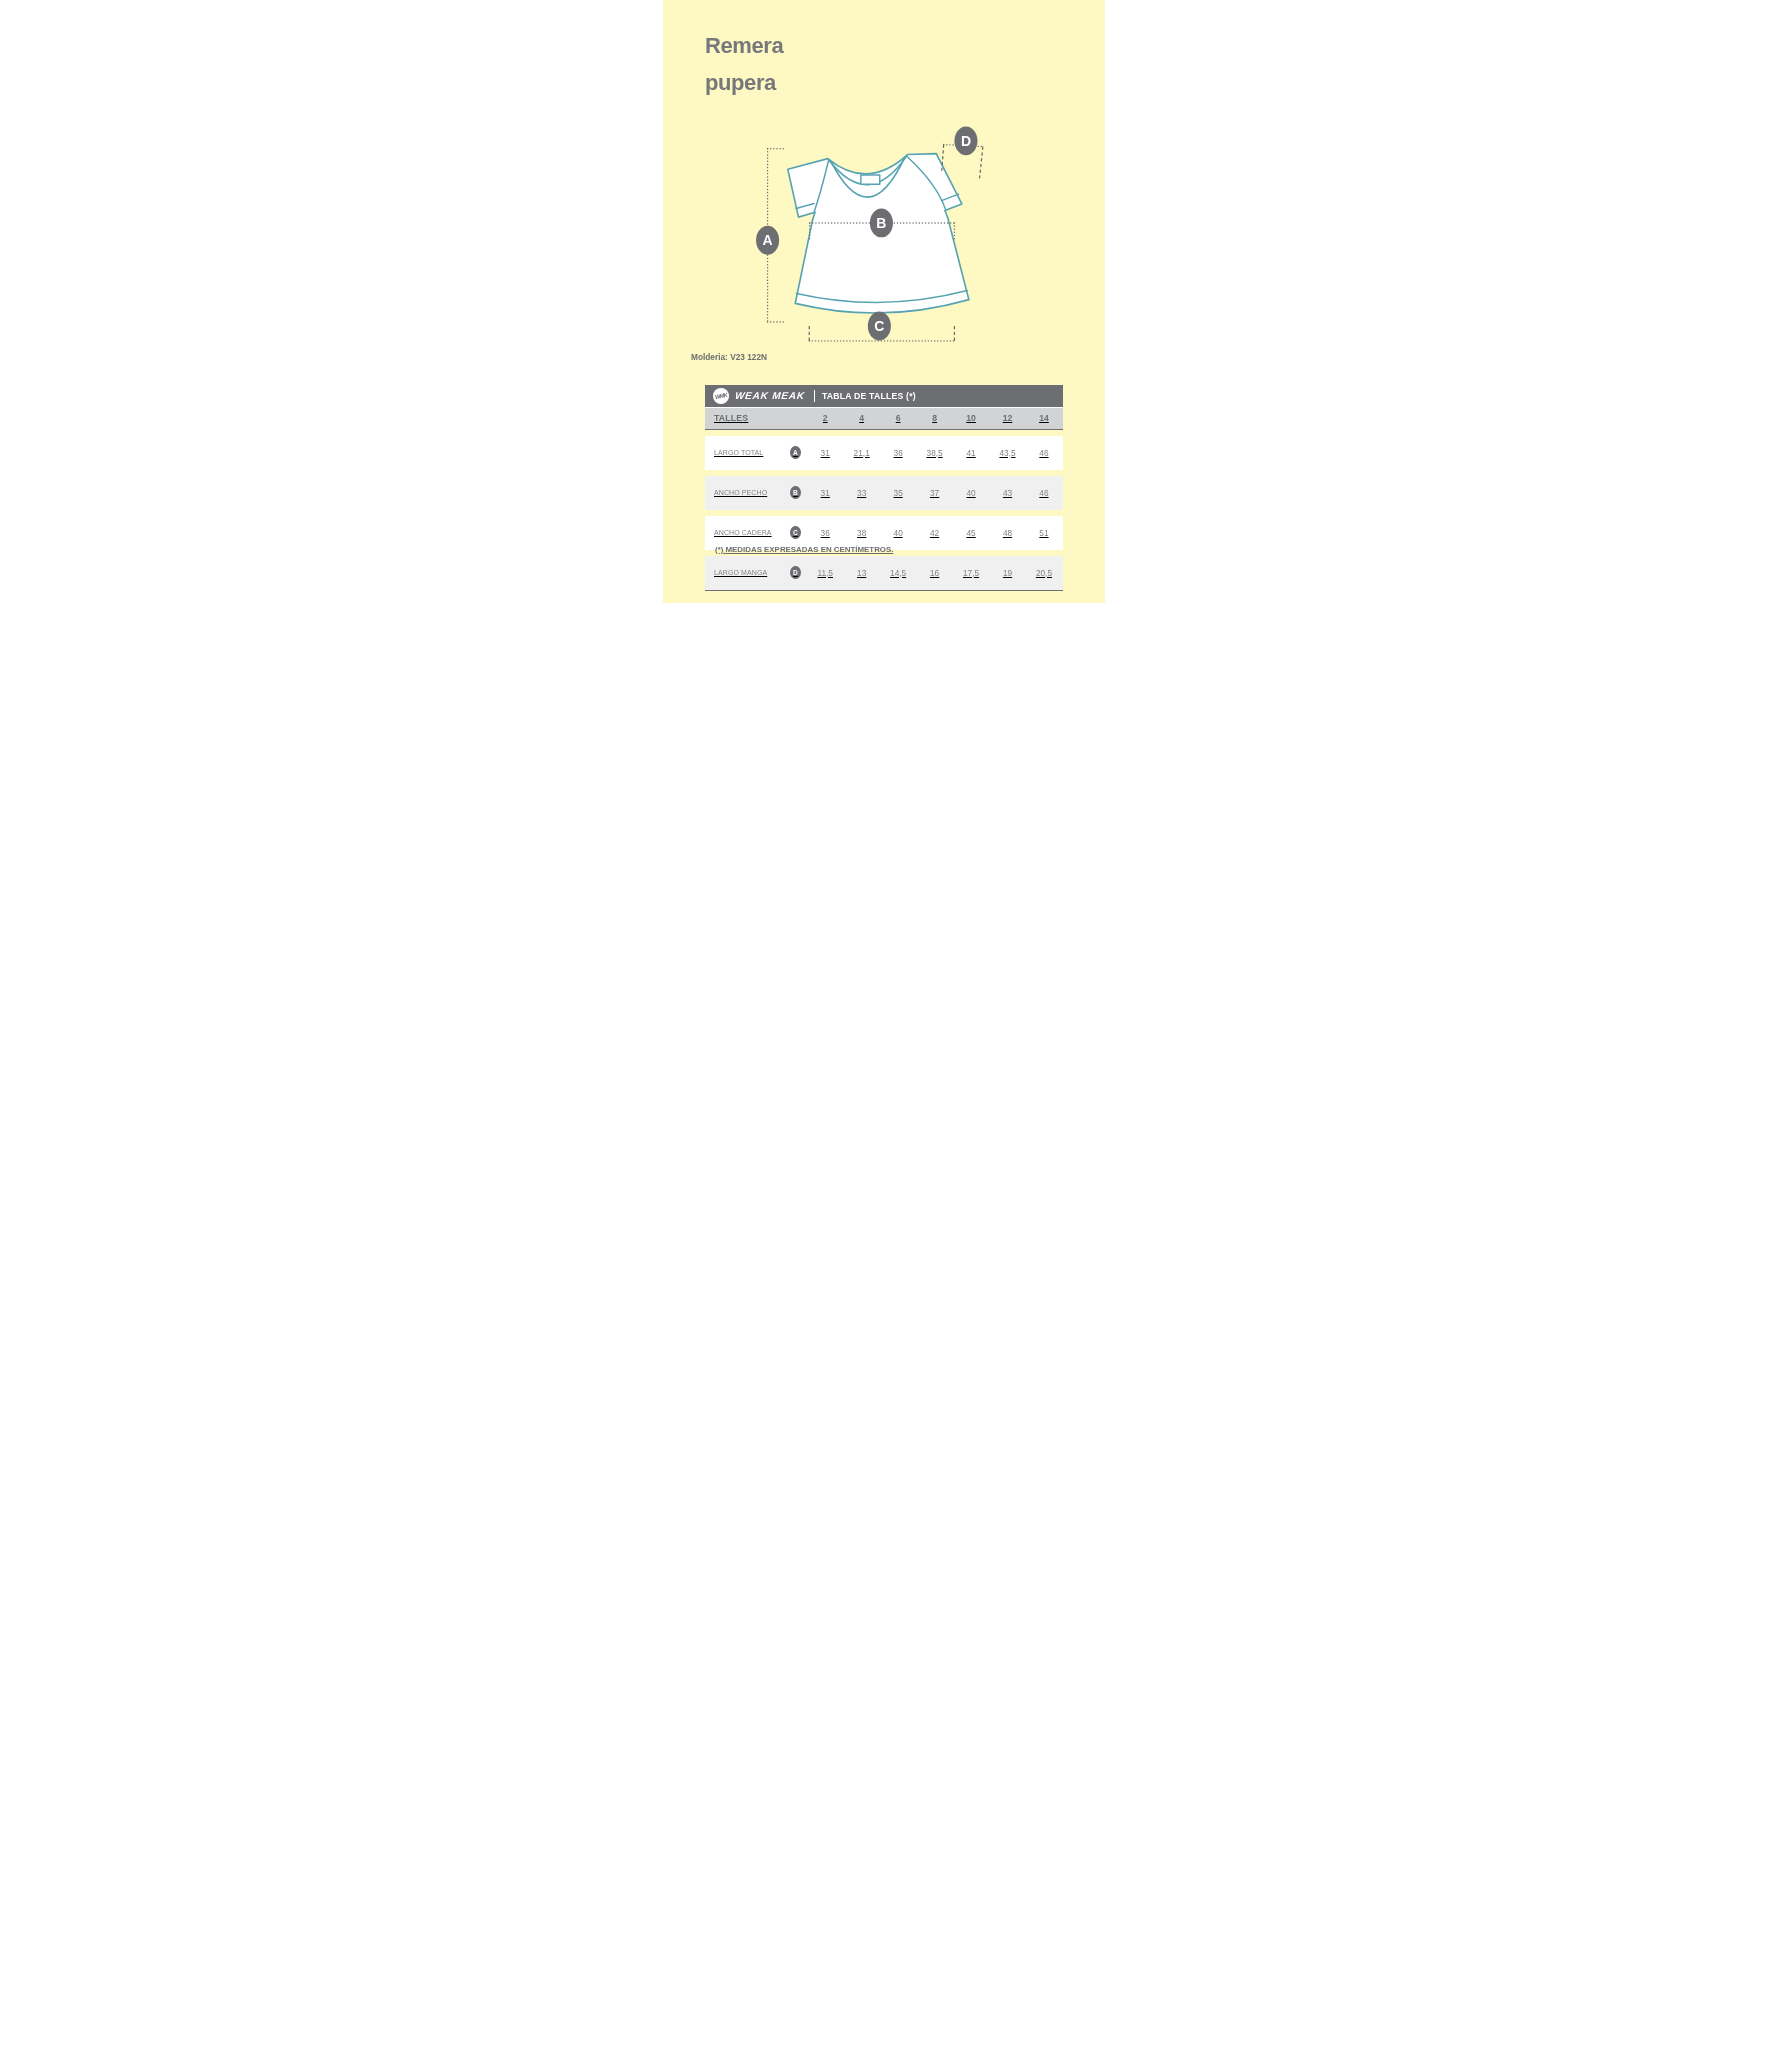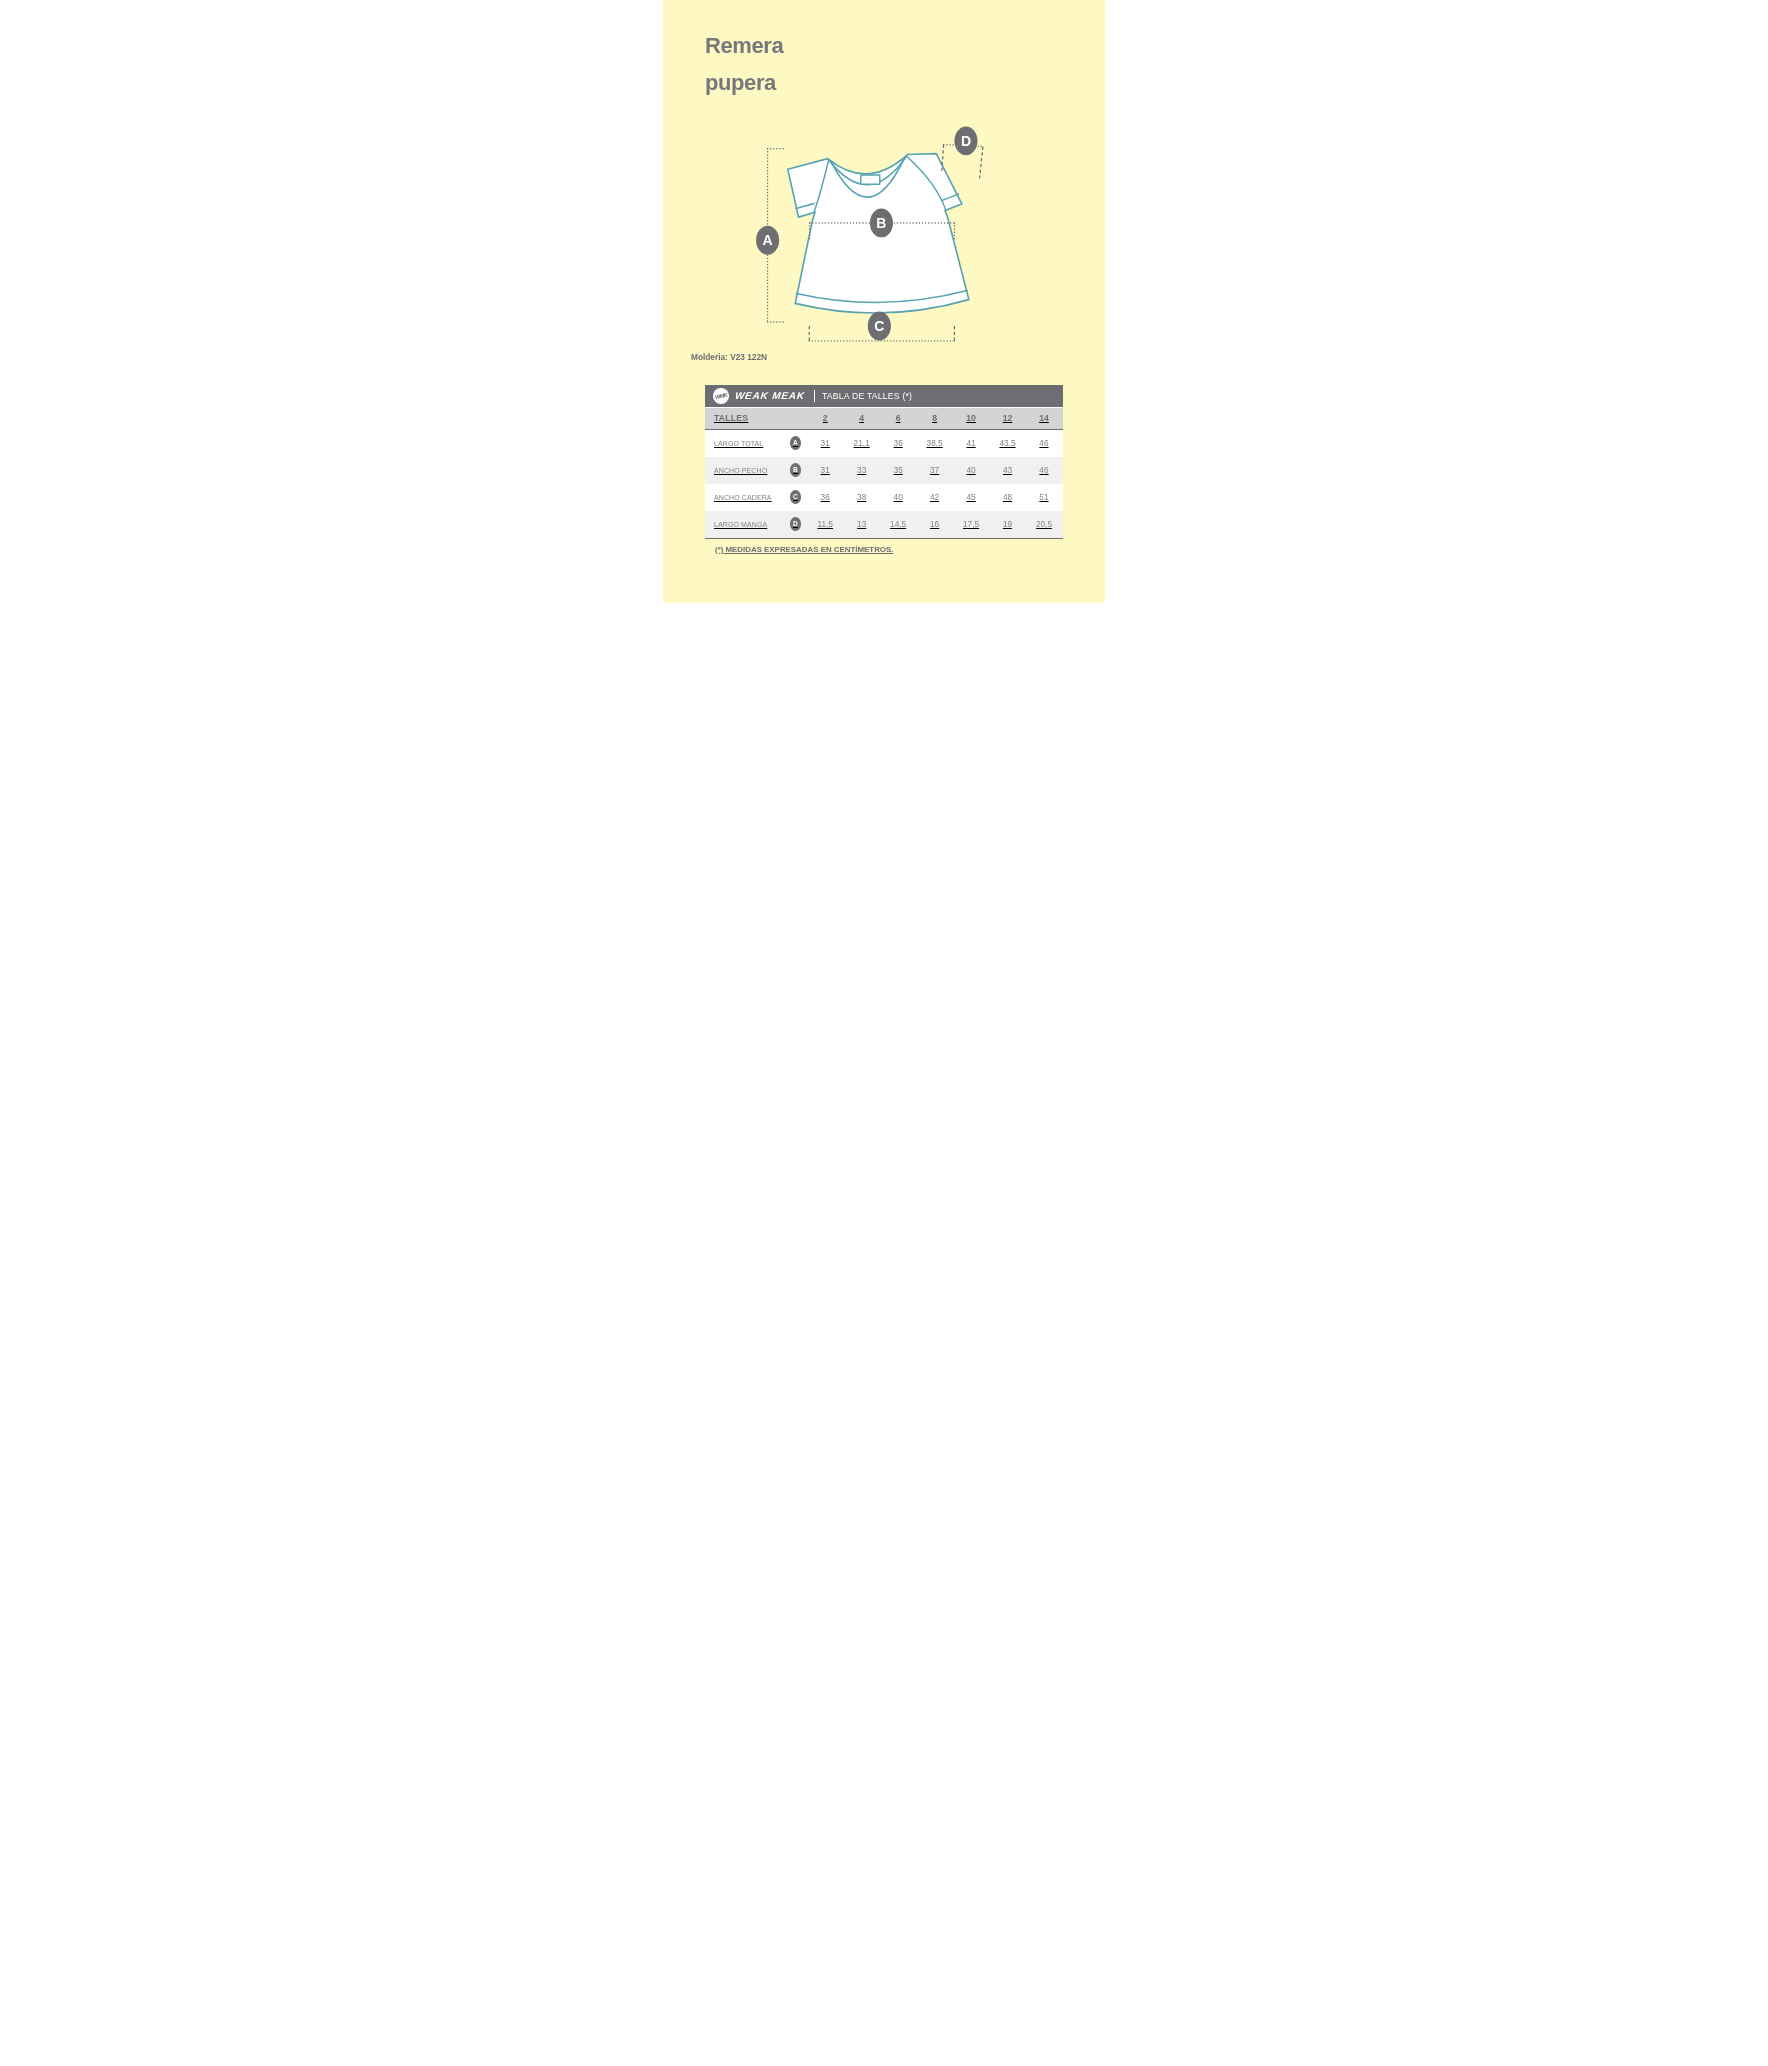--- a/index.html
+++ b/index.html
@@ -17,30 +17,30 @@
   .molderia{position:absolute;left:28px;top:352px;font-size:8.3px;font-weight:bold;color:#6D6E71;}
 
   
   .size-table{position:absolute;left:42px;top:385px;width:358px;border-bottom:1.7px solid #6D6E71;}
   .thead-bar{height:21.5px;background:#6D6E71;display:flex;align-items:center;padding:0 0 0 8.3px;box-sizing:border-box;}
   .logo-circle{width:15.7px;height:15.7px;border-radius:50%;background:#ffffff;display:flex;align-items:center;justify-content:center;flex:0 0 auto;}
   .logo-mono{font-size:5.8px;font-weight:bold;font-style:italic;color:#6D6E71;letter-spacing:-0.8px;transform:rotate(-12deg);}
   .brand-name{margin-left:5.8px;color:#ffffff;font-size:10px;font-weight:bold;font-style:italic;
     letter-spacing:0.8px;transform:skewX(-6deg);white-space:nowrap;}
   .hdr-divider{width:0.8px;height:11.6px;background:#ffffff;margin:0 7.4px 0 9px;flex:0 0 auto;}
-  .table-title{color:#ffffff;font-size:8.7px;font-weight:normal;letter-spacing:0.2px;white-space:nowrap;}
+  .table-title{color:#ffffff;font-size:8.7px;font-weight:bold;letter-spacing:0.2px;white-space:nowrap;}
 
   .trow{display:grid;grid-template-columns:70px 23px repeat(7,1fr);align-items:center;
     padding:0 0.8px 0 9px;box-sizing:border-box;text-decoration:underline;}
   .talles-row{height:23px;background:#D1D3D4;border-top:1.2px solid #ffffff;border-bottom:1.2px solid #6D6E71;}
   .talles-label{grid-column:1 / 3;font-size:8.7px;font-weight:bold;color:#6D6E71;letter-spacing:0.2px;}
   .val-cell{text-align:center;font-size:8.3px;color:#808285;}
   .val-cell.th{font-weight:bold;color:#6D6E71;font-size:8.7px;}
 
-  .data-row{height:27px;background:#ffffff;}
+  .data-row{height:34px;background:#ffffff;margin-top:6px;}
   .data-row.alt{background:#F0F0F1;}
   .row-label{font-size:7px;color:#808285;letter-spacing:0.1px;}
   .badge-cell{display:flex;justify-content:center;align-items:center;}
   .tbadge{display:inline-block;width:11px;height:13.6px;border-radius:50%;background:#6D6E71;
     color:#ffffff;font-size:6.6px;font-weight:bold;line-height:13.6px;text-align:center;}
 
   
   .footnote{position:absolute;left:52px;top:545px;font-size:7.9px;font-weight:bold;color:#6D6E71;text-decoration:underline;}
 </style>
 </head>

